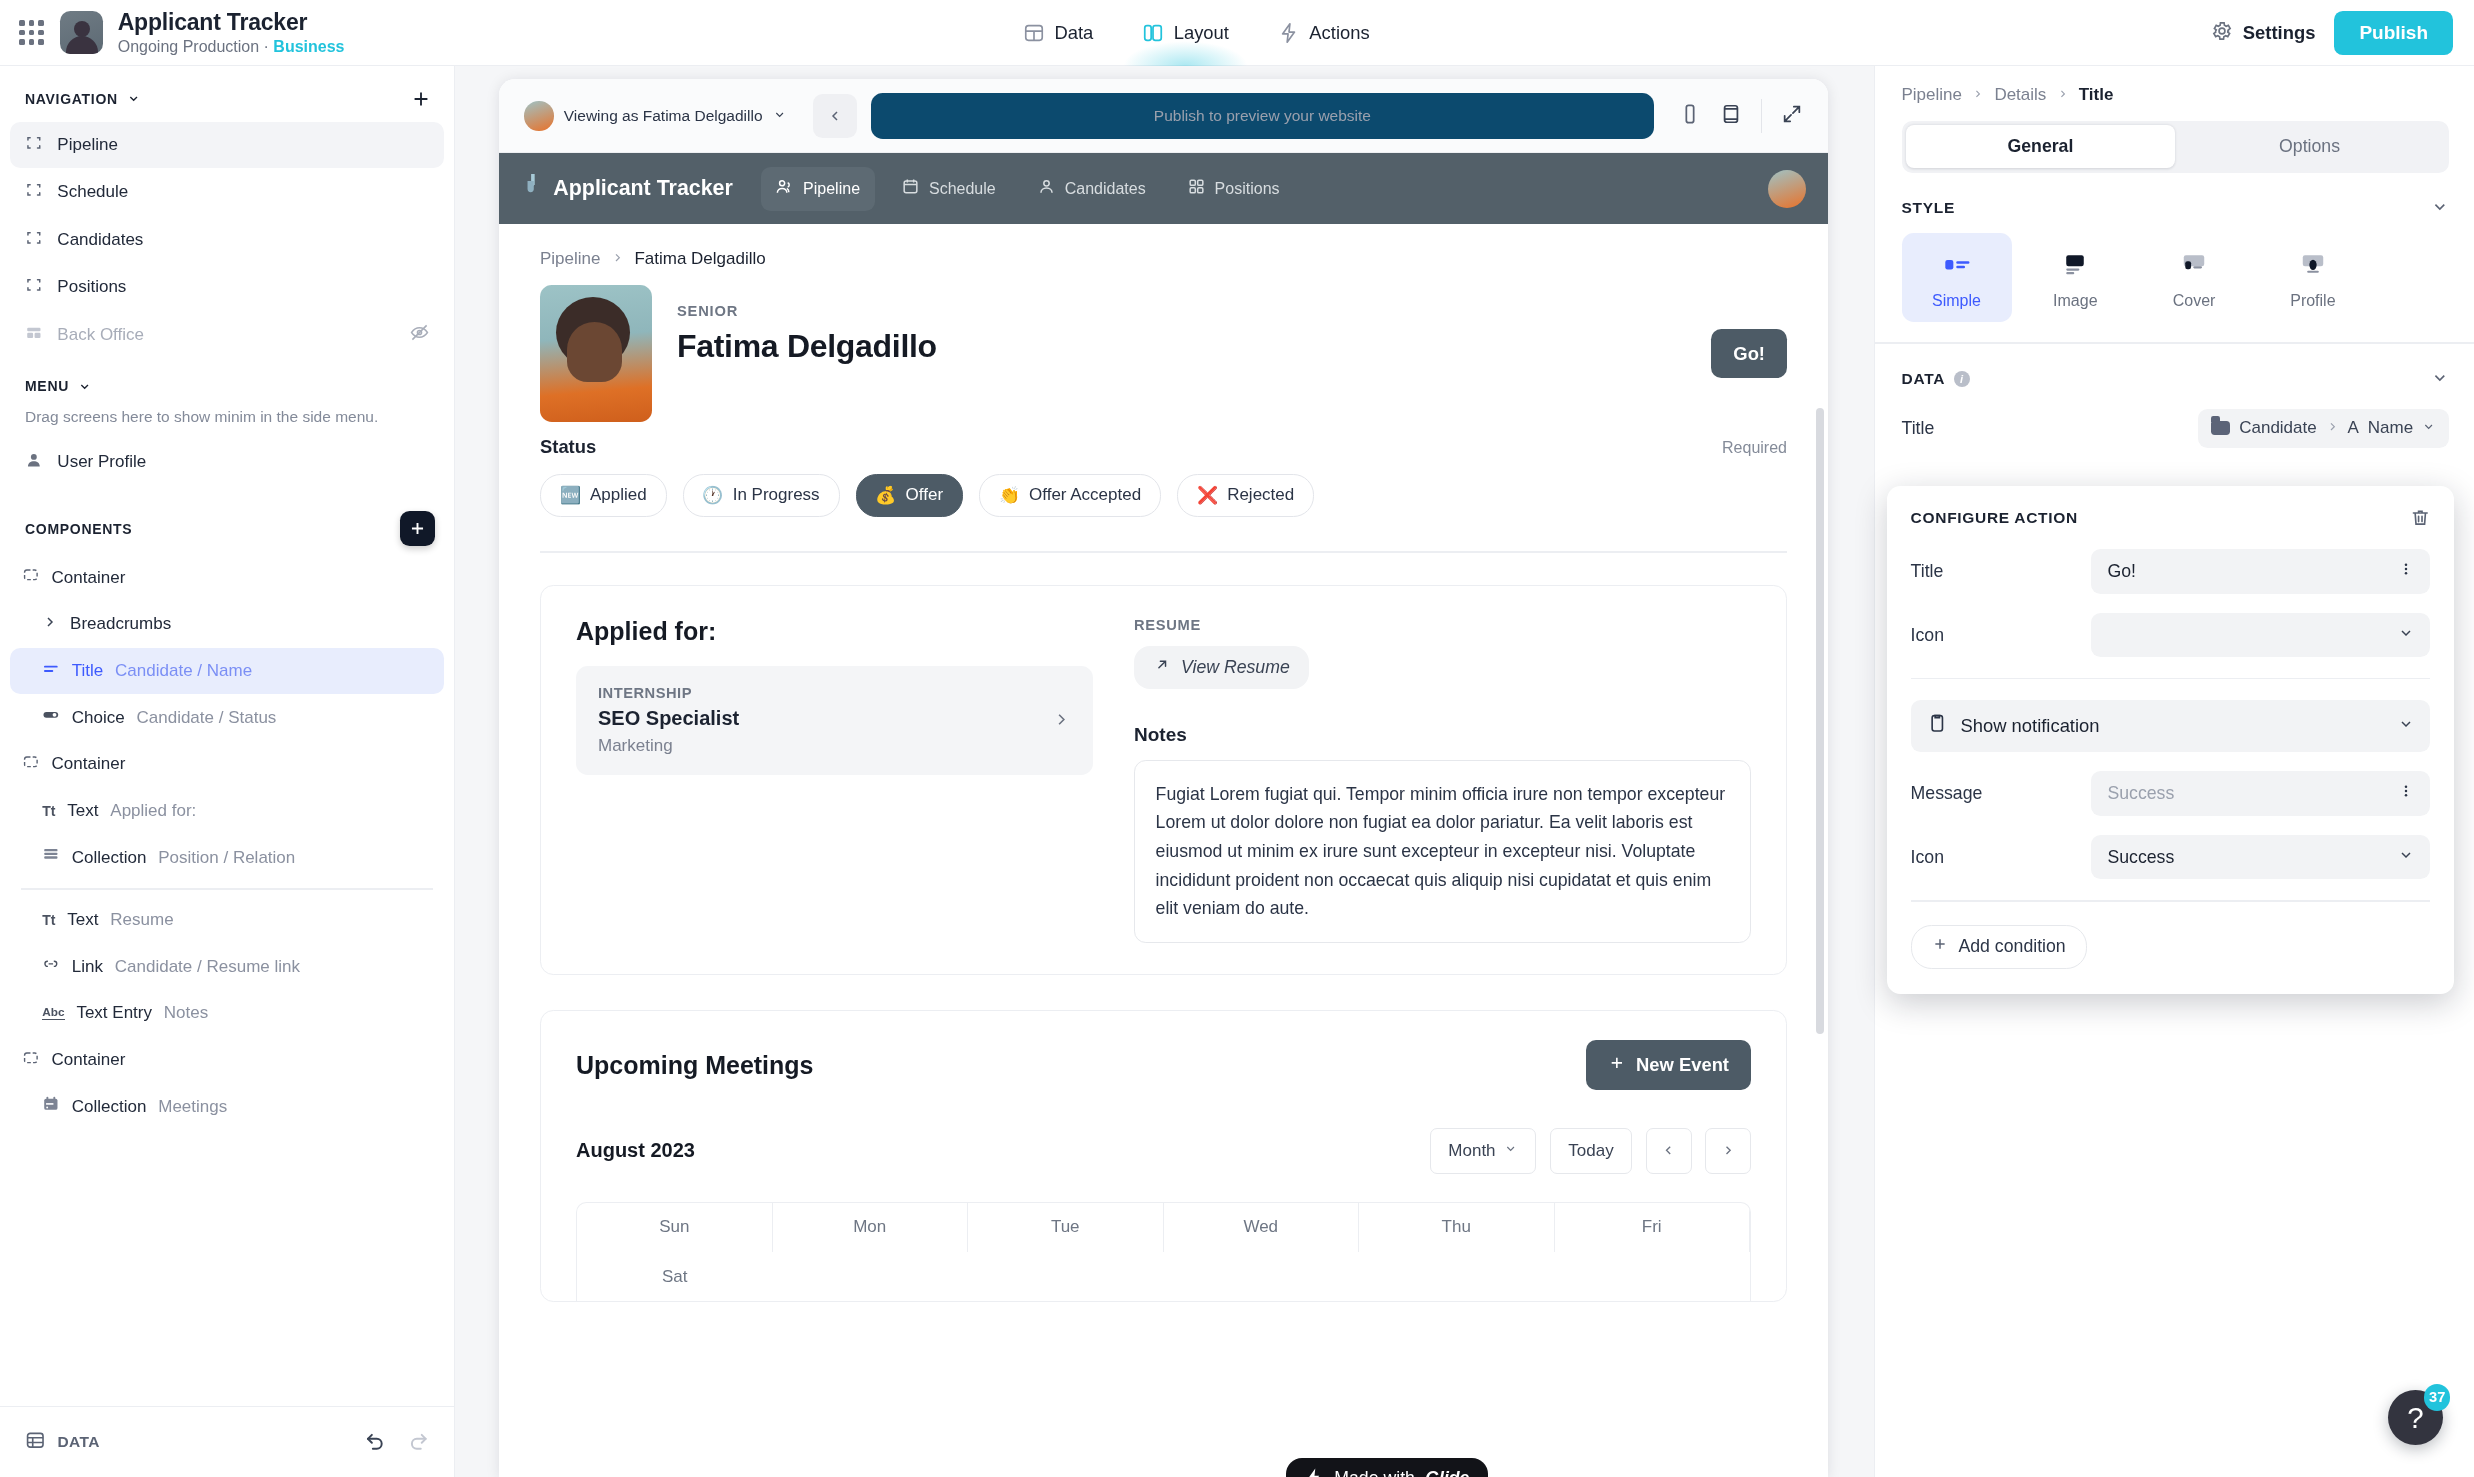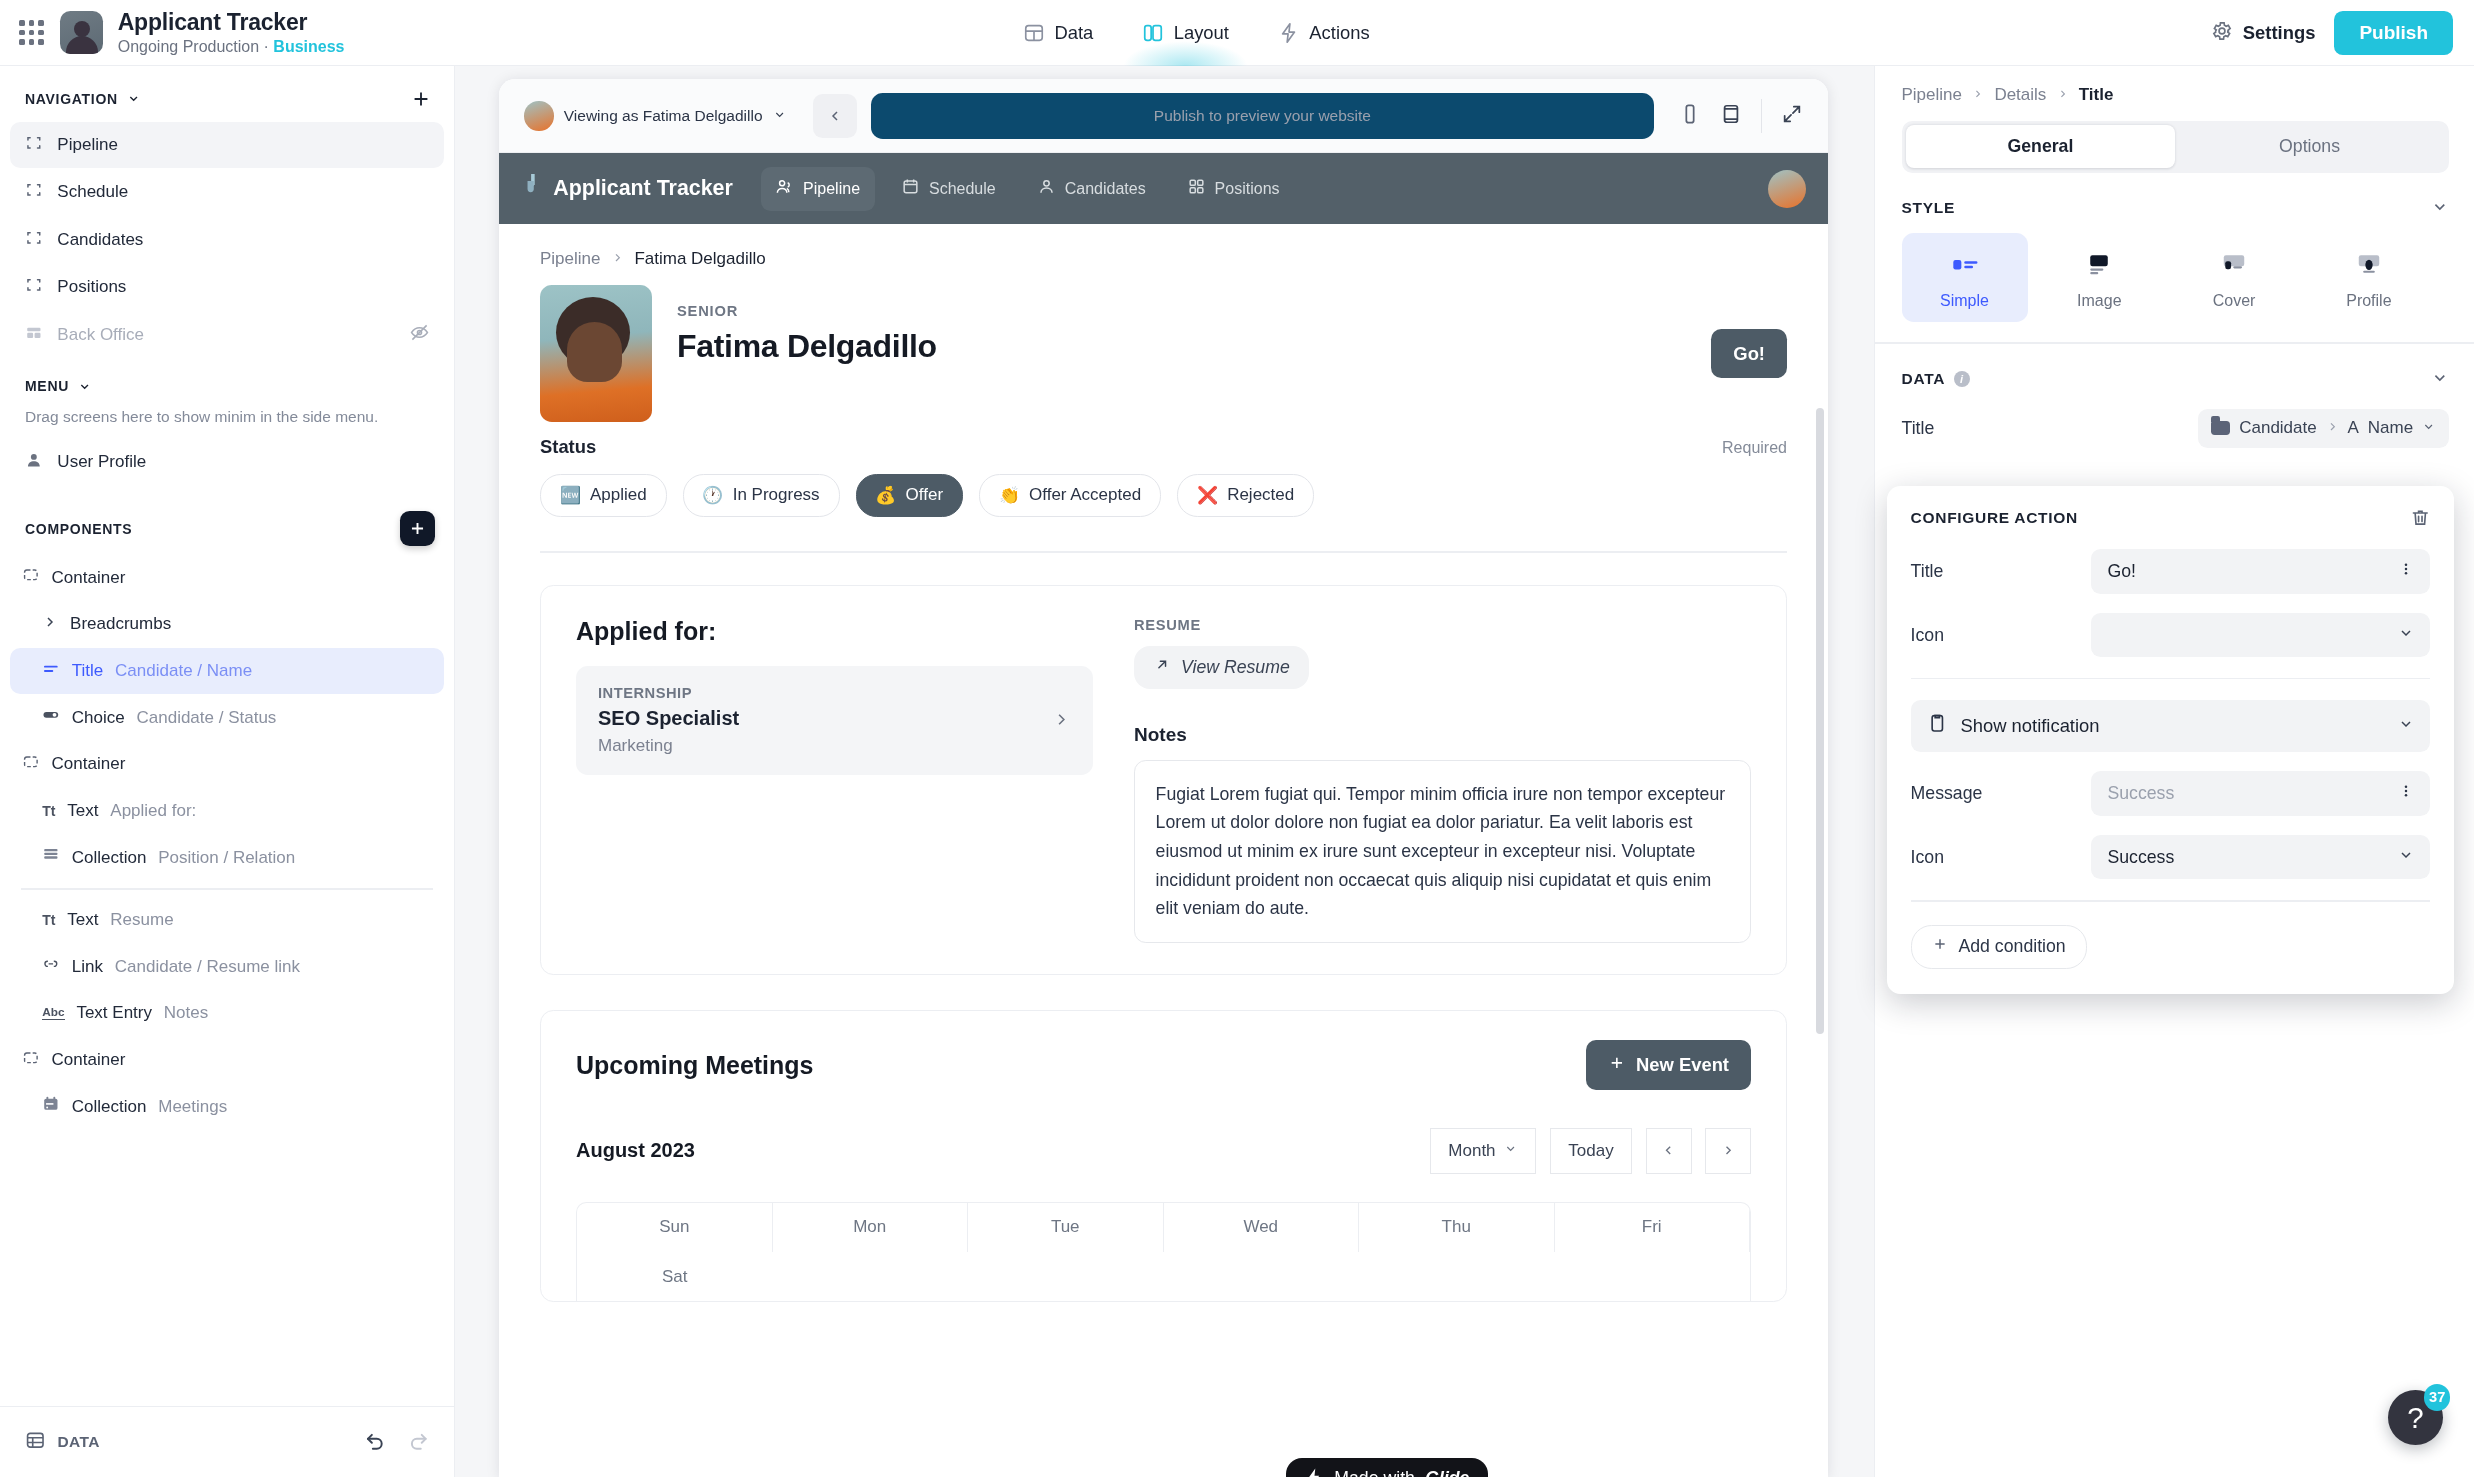--- a/index.html
+++ b/index.html
@@ -153,21 +153,21 @@
   .notes-box { margin-top:13.3px; border:1.5px solid #e6e8ec; border-radius:11.8px; padding:19px 20.6px;
                font-size:17.7px; line-height:1.62; color:#2b3446; }
 
   .meet-card { margin:35px 41px 0 41px; border:1.5px solid #eceef2; border-radius:13.3px; padding:29.5px 35px 0 35px; background:#fff; }
   .meet-top { display:flex; align-items:center; justify-content:space-between; }
   .new-event { background:#4d5b66; color:#fff; border:none; border-radius:10px; font-size:18.4px; font-weight:600;
                padding:13.3px 22px; display:flex; align-items:center; gap:10.3px; cursor:pointer; font-family:inherit; }
   .meet-ctl { display:flex; align-items:center; justify-content:space-between; margin-top:38px; }
   .month-title { font-size:20px; font-weight:700; color:#151a24; }
   .ctl-group { display:flex; align-items:center; gap:13.3px; }
-  .ctl-btn { border:1.5px solid #e6e8ec; border-radius:0; background:#fff; font-size:17px; color:#3a4354;
+  .ctl-btn { border:1.5px solid #e6e8ec; border-radius:7px; background:#fff; font-size:17px; color:#3a4354;
              padding:11.8px 17.7px; display:flex; align-items:center; gap:8.8px; cursor:pointer; font-family:inherit; }
   .ctl-sq { width:46px; height:46px; justify-content:center; padding:0; }
   .cal-head { display:grid; grid-template-columns:repeat(6,1fr); margin-top:28px; border:1.5px solid #eceef2;
               border-bottom:none; border-radius:10.3px 10.3px 0 0; overflow:hidden; }
   .cal-head div { text-align:center; font-size:17px; color:#6e7684; padding:14.7px 0; border-right:1.5px solid #eceef2; }
   .cal-head div:last-child { border-right:none; }
 
   .glide-badge { position:absolute; left:831px; top:1392px; background:#121318; color:#fff;
                  border-radius:16px; padding:8.8px 19px; display:flex; align-items:center; gap:10.3px;
                  font-size:17.7px; z-index:40; }
@@ -180,21 +180,21 @@
   .rp-crumbs { display:flex; align-items:center; gap:10.3px; font-size:17px; color:#7b8190; padding:19px 26.5px 0 26.5px; }
   .rp-crumbs .cur { color:#1b2230; font-weight:700; }
   .seg { margin:16px 26.5px 0 26.5px; background:#f1f2f5; border-radius:10.3px; padding:4.4px; display:flex;align-items:flex-end; }
   .seg div { flex:1; text-align:center; font-size:17.7px; padding:11px 0; border-radius:8px; color:#6b7280; cursor:pointer; }
   .seg div.on { background:#fff; color:#1b2230; font-weight:700; box-shadow:0 0.7px 2.9px rgba(16,24,40,.14); }
   .rp-sect { display:flex; align-items:center; justify-content:space-between; padding:25px 26.5px 0 26.5px; }
   .rp-sect-t { display:flex; align-items:center; gap:8.8px; font-size:15.5px; font-weight:700; letter-spacing:0.7px; color:#1b2230; }
   .info-dot { width:16px; height:16px; border-radius:50%; background:#b9bec9; color:#fff; font-size:11px;
               font-weight:700; display:flex; align-items:center; justify-content:center; font-style:italic; }
   .styles { display:flex; gap:8.8px; padding:14.7px 26.5px 0 26.5px; }
-  .style-card { width:126px; border-radius:11.8px; padding:16px 0 11.8px 0; text-align:center; cursor:pointer; }
+  .style-card { width:110px; border-radius:11.8px; padding:16px 0 11.8px 0; text-align:center; cursor:pointer; }
   .style-card.on { background:#e8edfd; }
   .style-card .lbl { font-size:16px; color:#6b7280; margin-top:11.8px; }
   .style-card.on .lbl { color:#3d5afe; }
   .style-glyph { height:31px; display:flex; align-items:center; justify-content:center; }
   .rp-hr { height:1.5px; background:#eceef2; margin:20.6px 0 0 0; }
   .data-row { display:flex; align-items:center; justify-content:space-between; padding:19px 26.5px 0 26.5px; }
   .data-lbl { font-size:17.7px; color:#2b3446; }
   .col-pill { display:flex; align-items:center; gap:8.8px; background:#f2f3f5; border-radius:9.6px;
               padding:9.6px 13.3px; font-size:17px; color:#3a4354; cursor:pointer; max-width:309px; }
   .folder { width:19px; height:14.7px; background:#5c6478; border-radius:2.2px 3.7px 3.7px 3.7px; position:relative; flex:none; }

